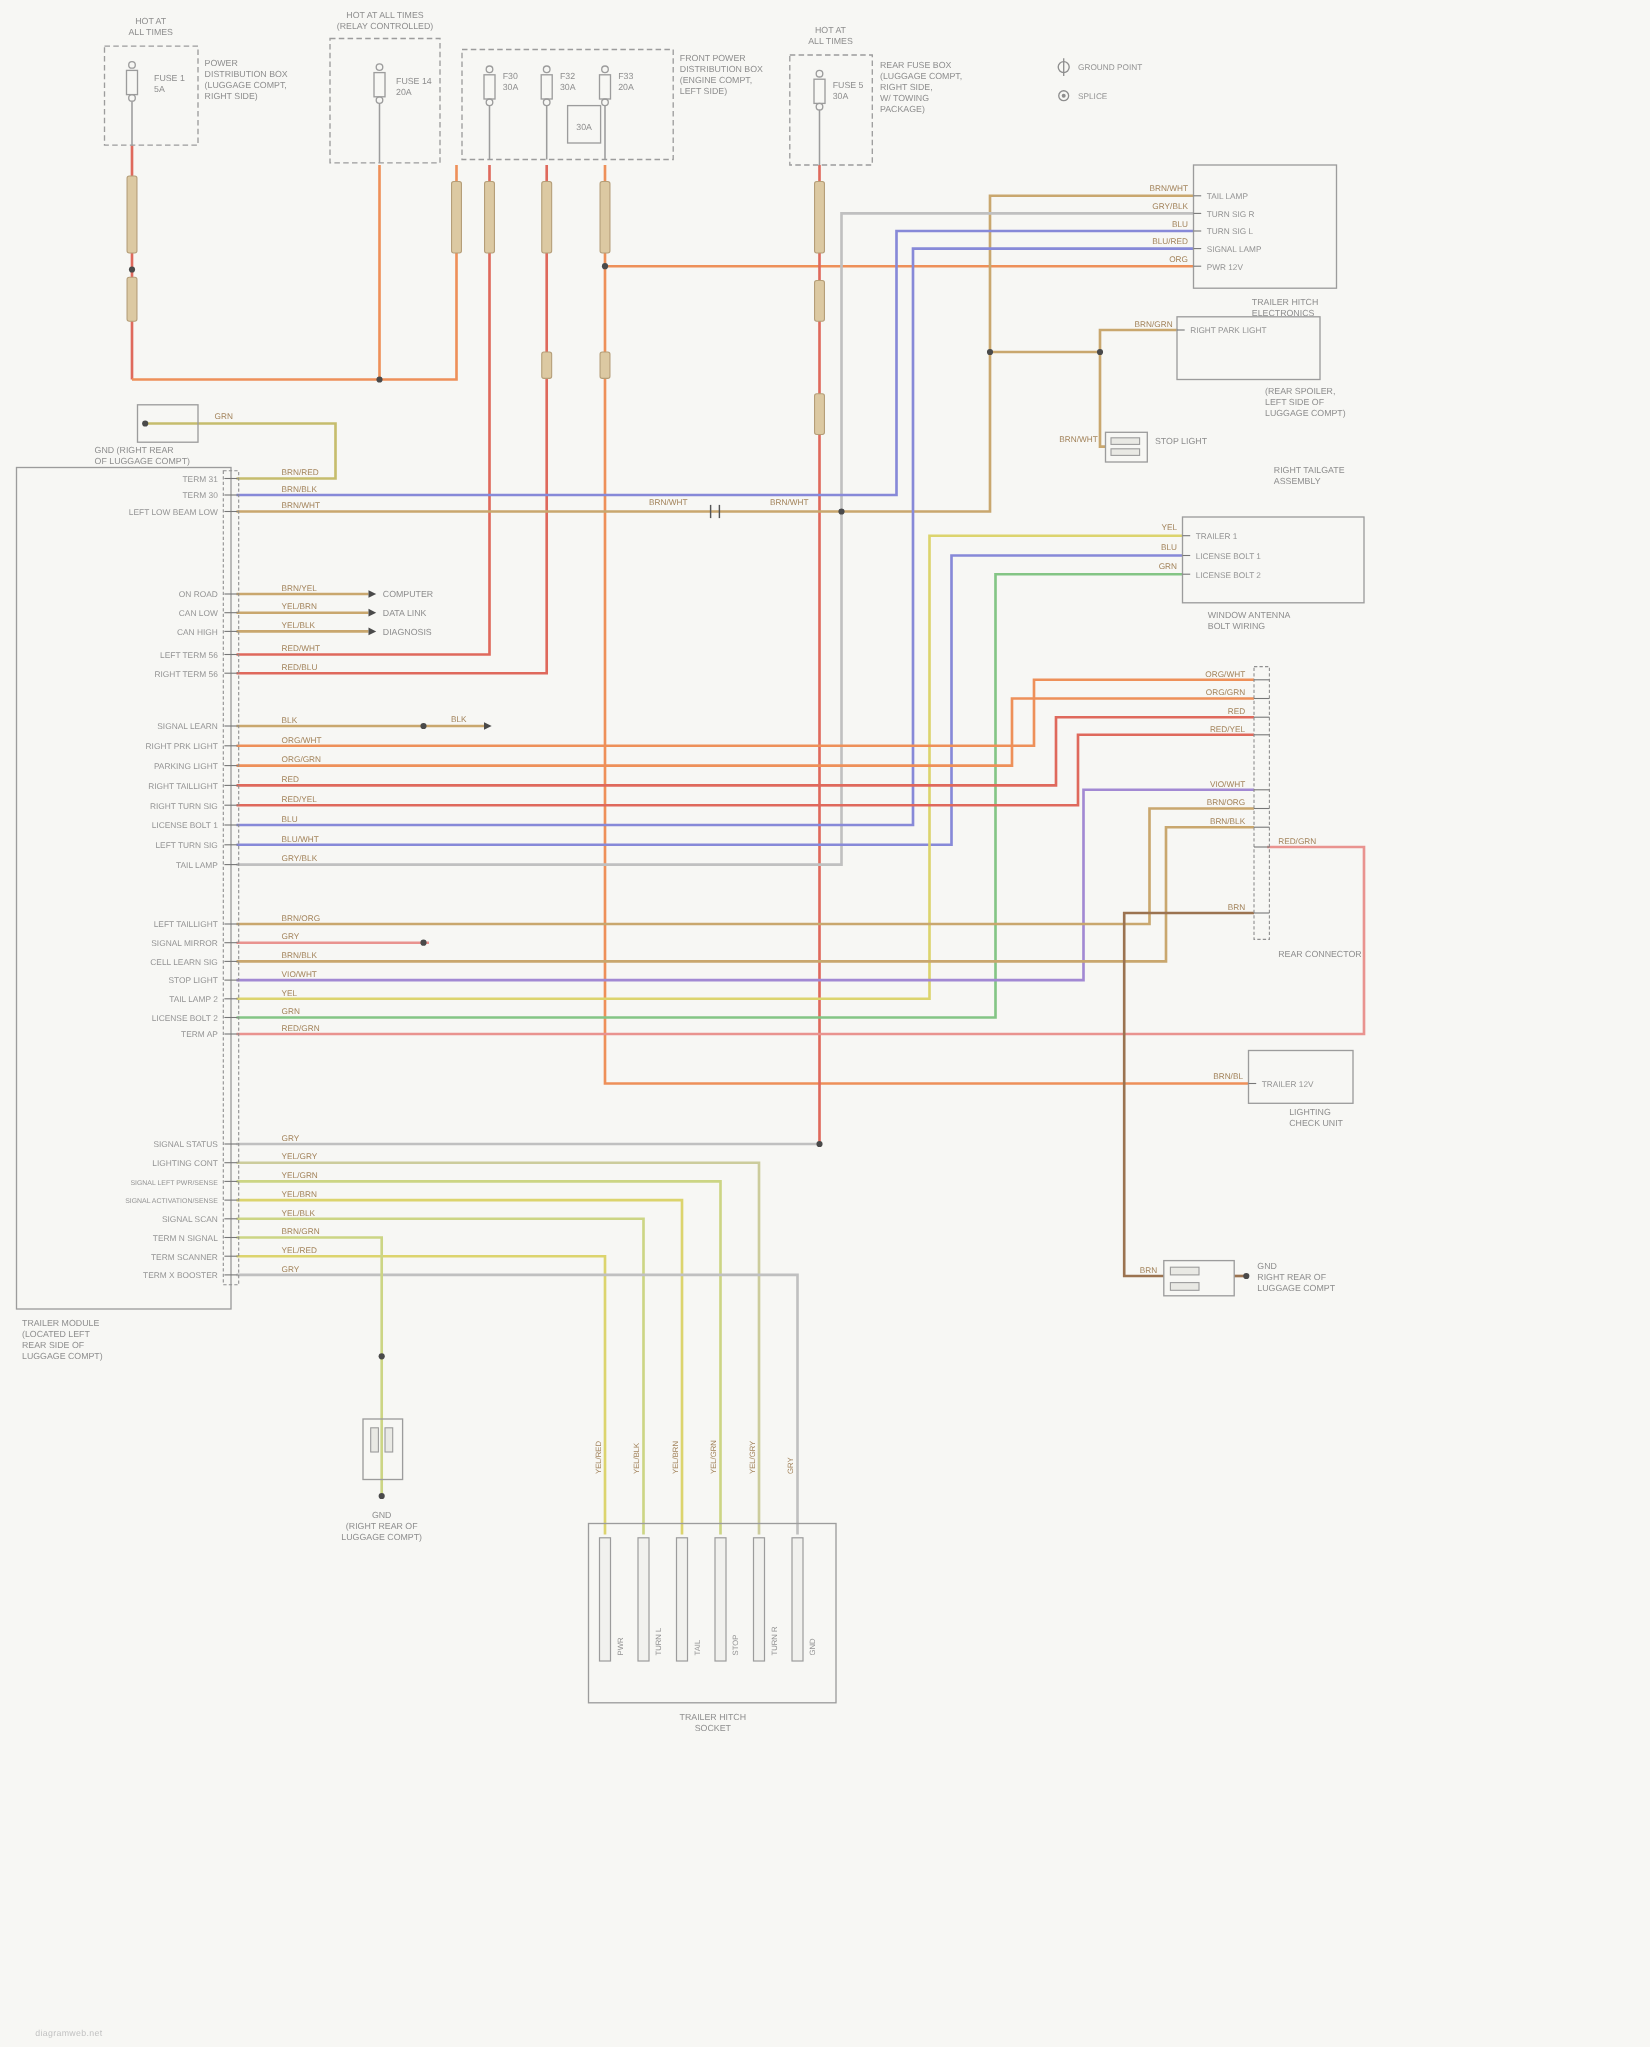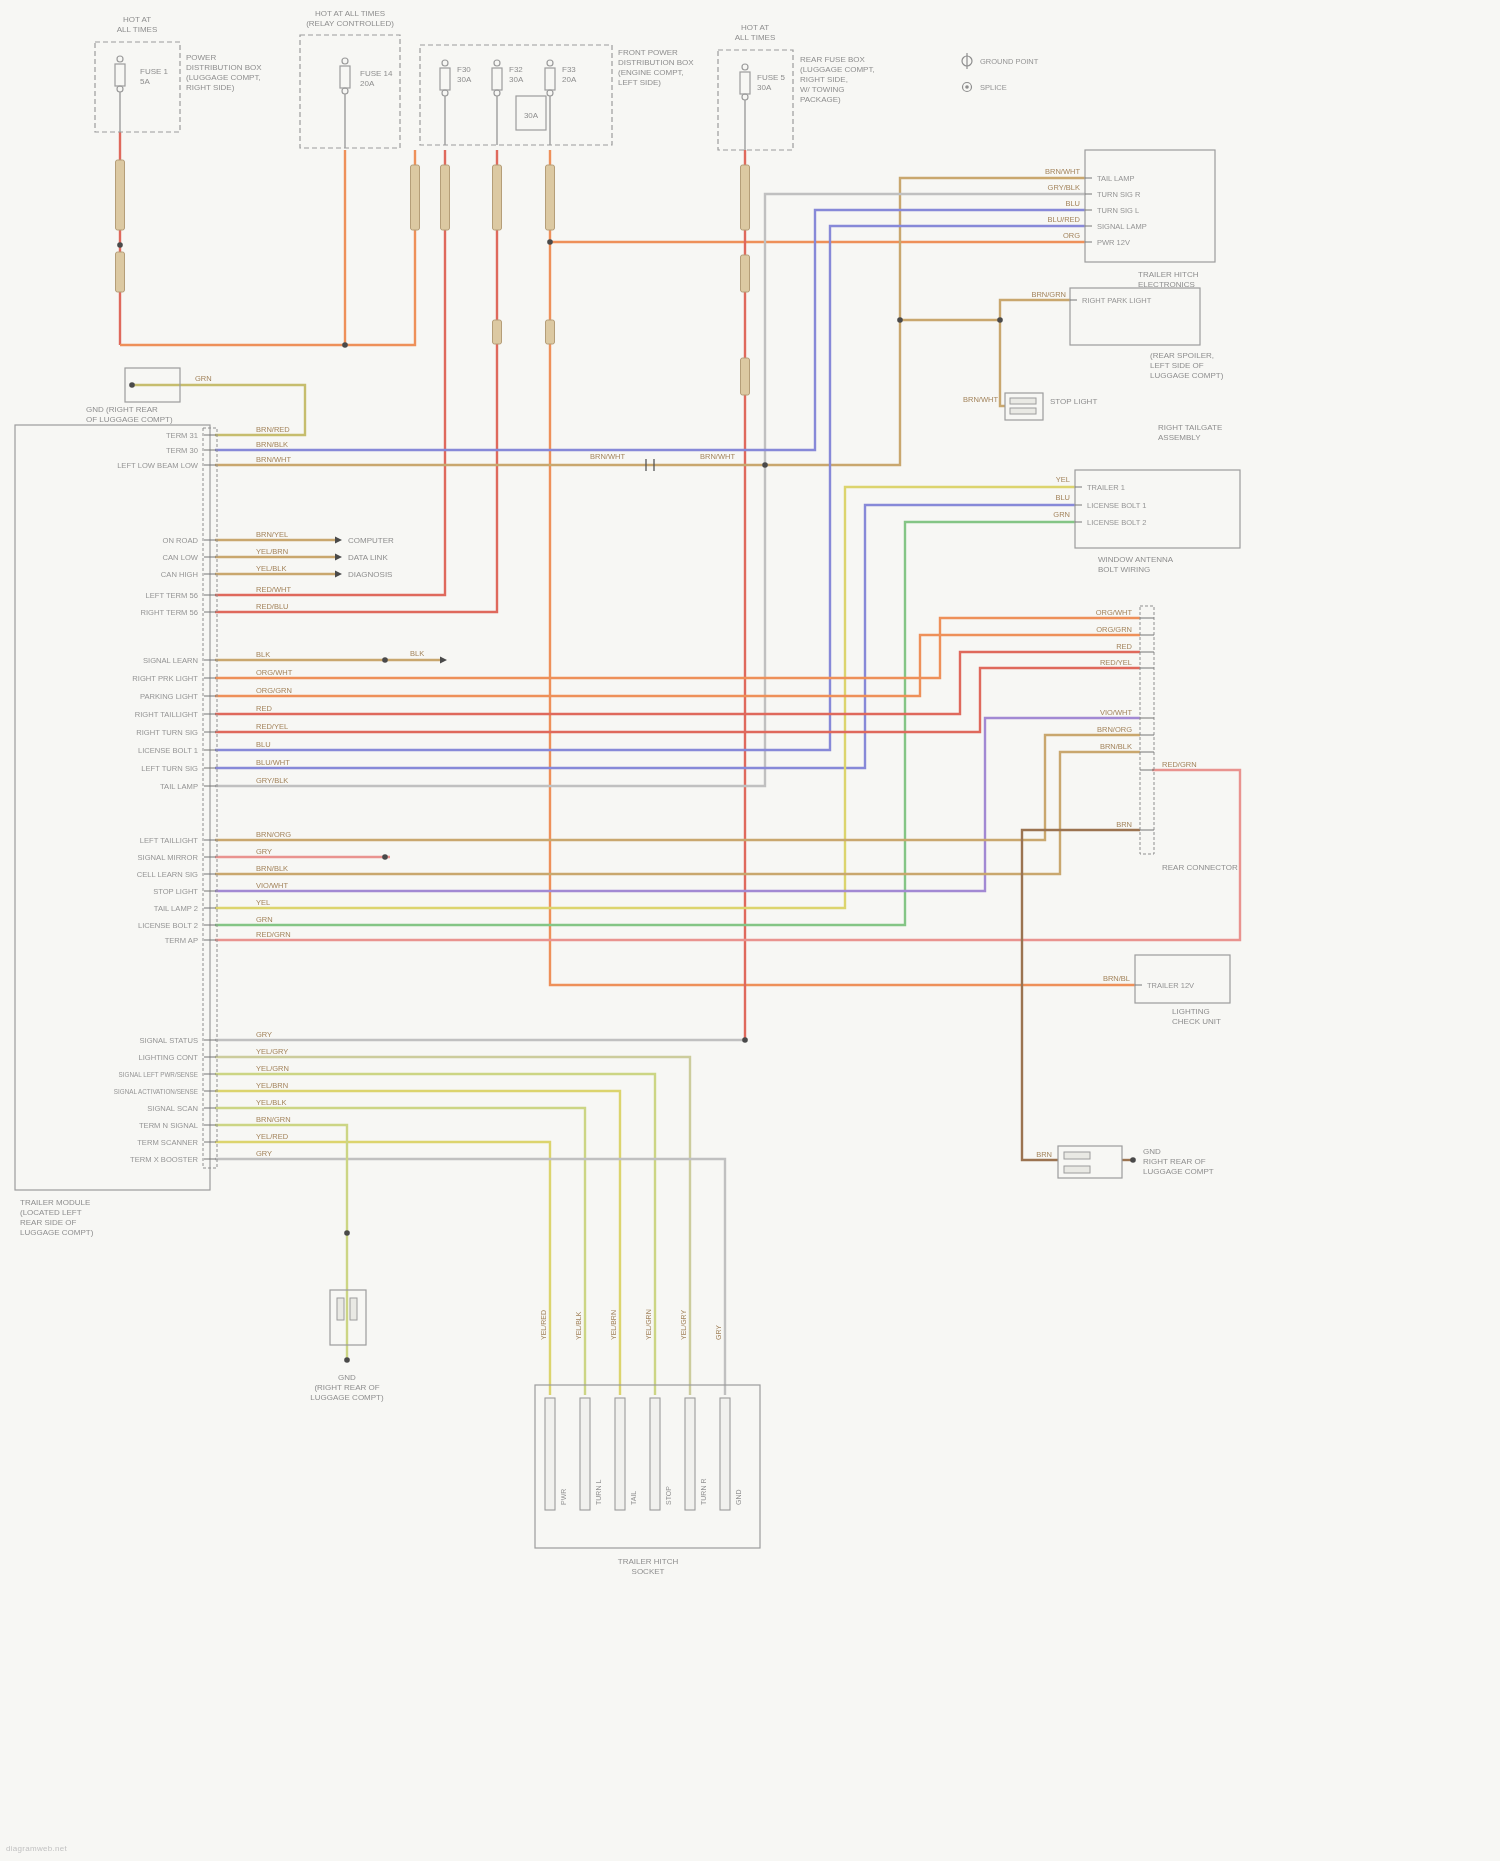--- a/index.html
+++ b/index.html
@@ -6,21 +6,21 @@
   body{
     width:1500px;height:1861px;
     background:#f7f7f4;
     font-family:"Liberation Sans",sans-serif;
     position:relative;
     overflow:hidden;
   }
   #canvas{position:absolute;inset:0;}
   svg text{font-family:"Liberation Sans",sans-serif;}
   .watermark{
-    position:absolute;left:6px;bottom:8px;
+    position:absolute;left:32px;bottom:8px;
     font-size:8px;color:#c2c2c2;letter-spacing:.3px;text-align:right;
   }
 </style>
 </head>
 <body>
 
 <div id="canvas">
   <div id="svg-root"><svg viewBox="0 0 1500 1861" width="1500" height="1861">
         <polyline points="120,132 120,345" fill="none" stroke="#df695c" stroke-width="2.4"></polyline>
         <polyline points="120,345 415,345 415,150" fill="none" stroke="#ee9059" stroke-width="2.4"></polyline>

